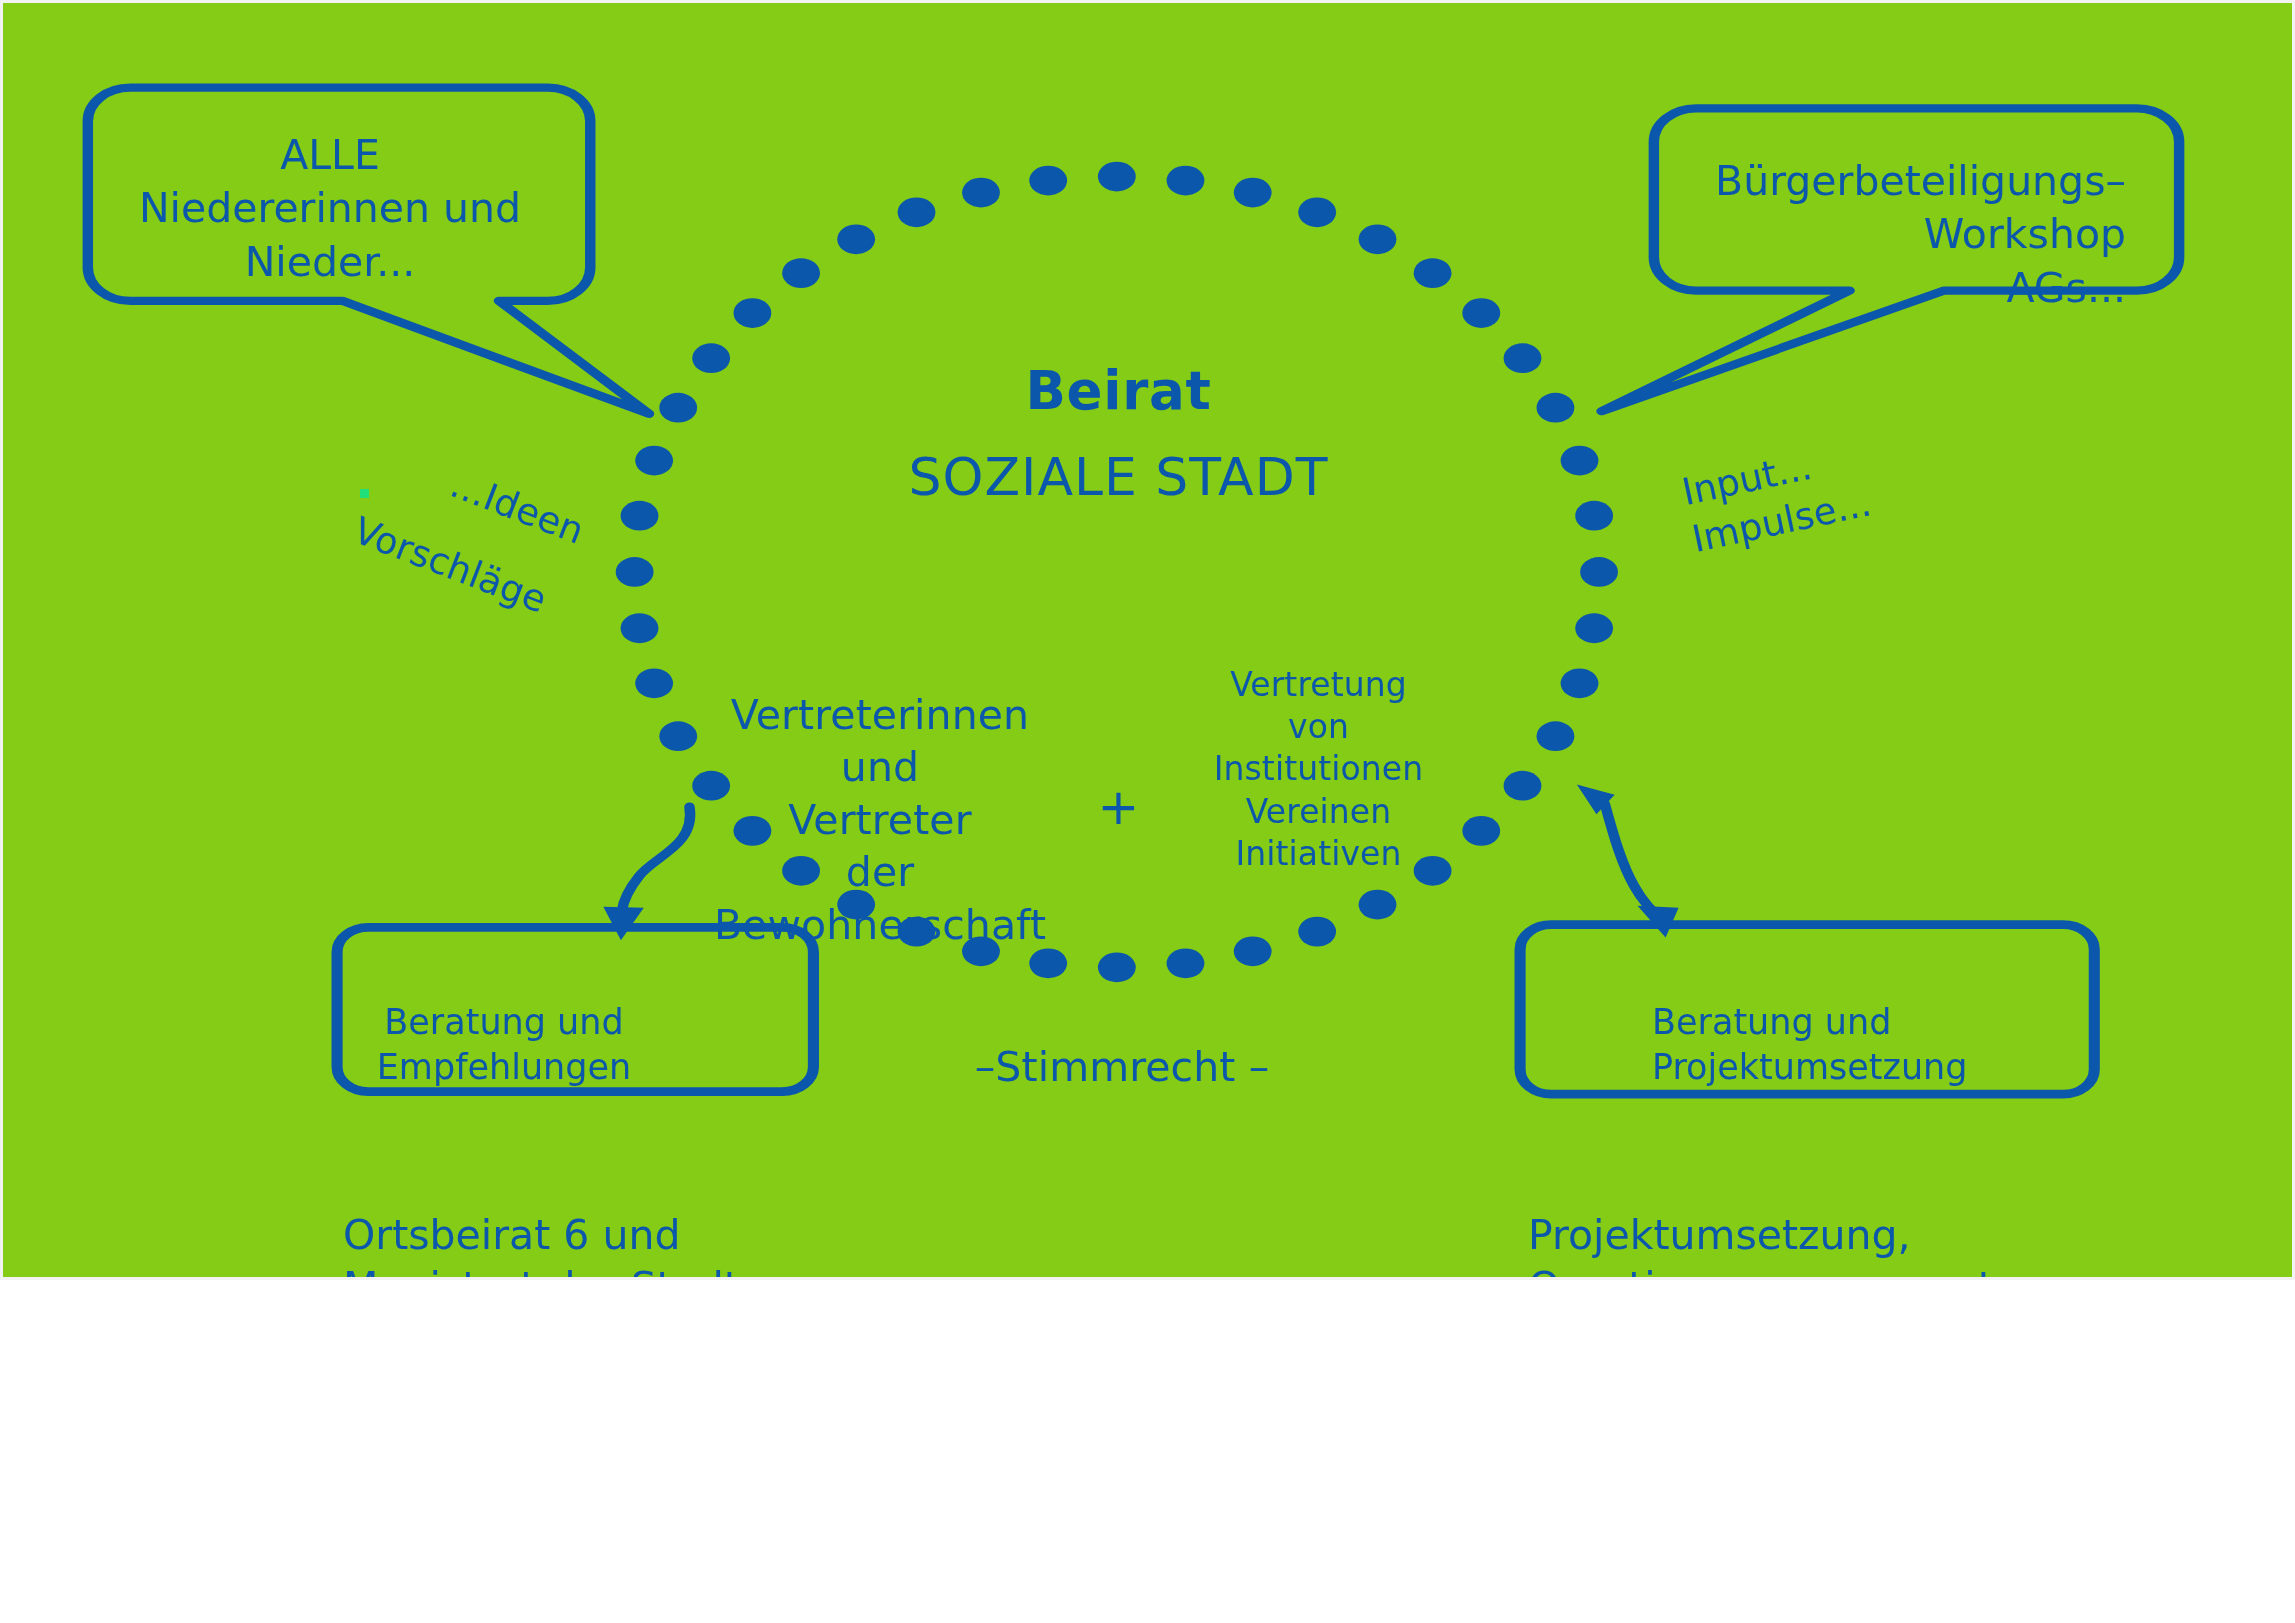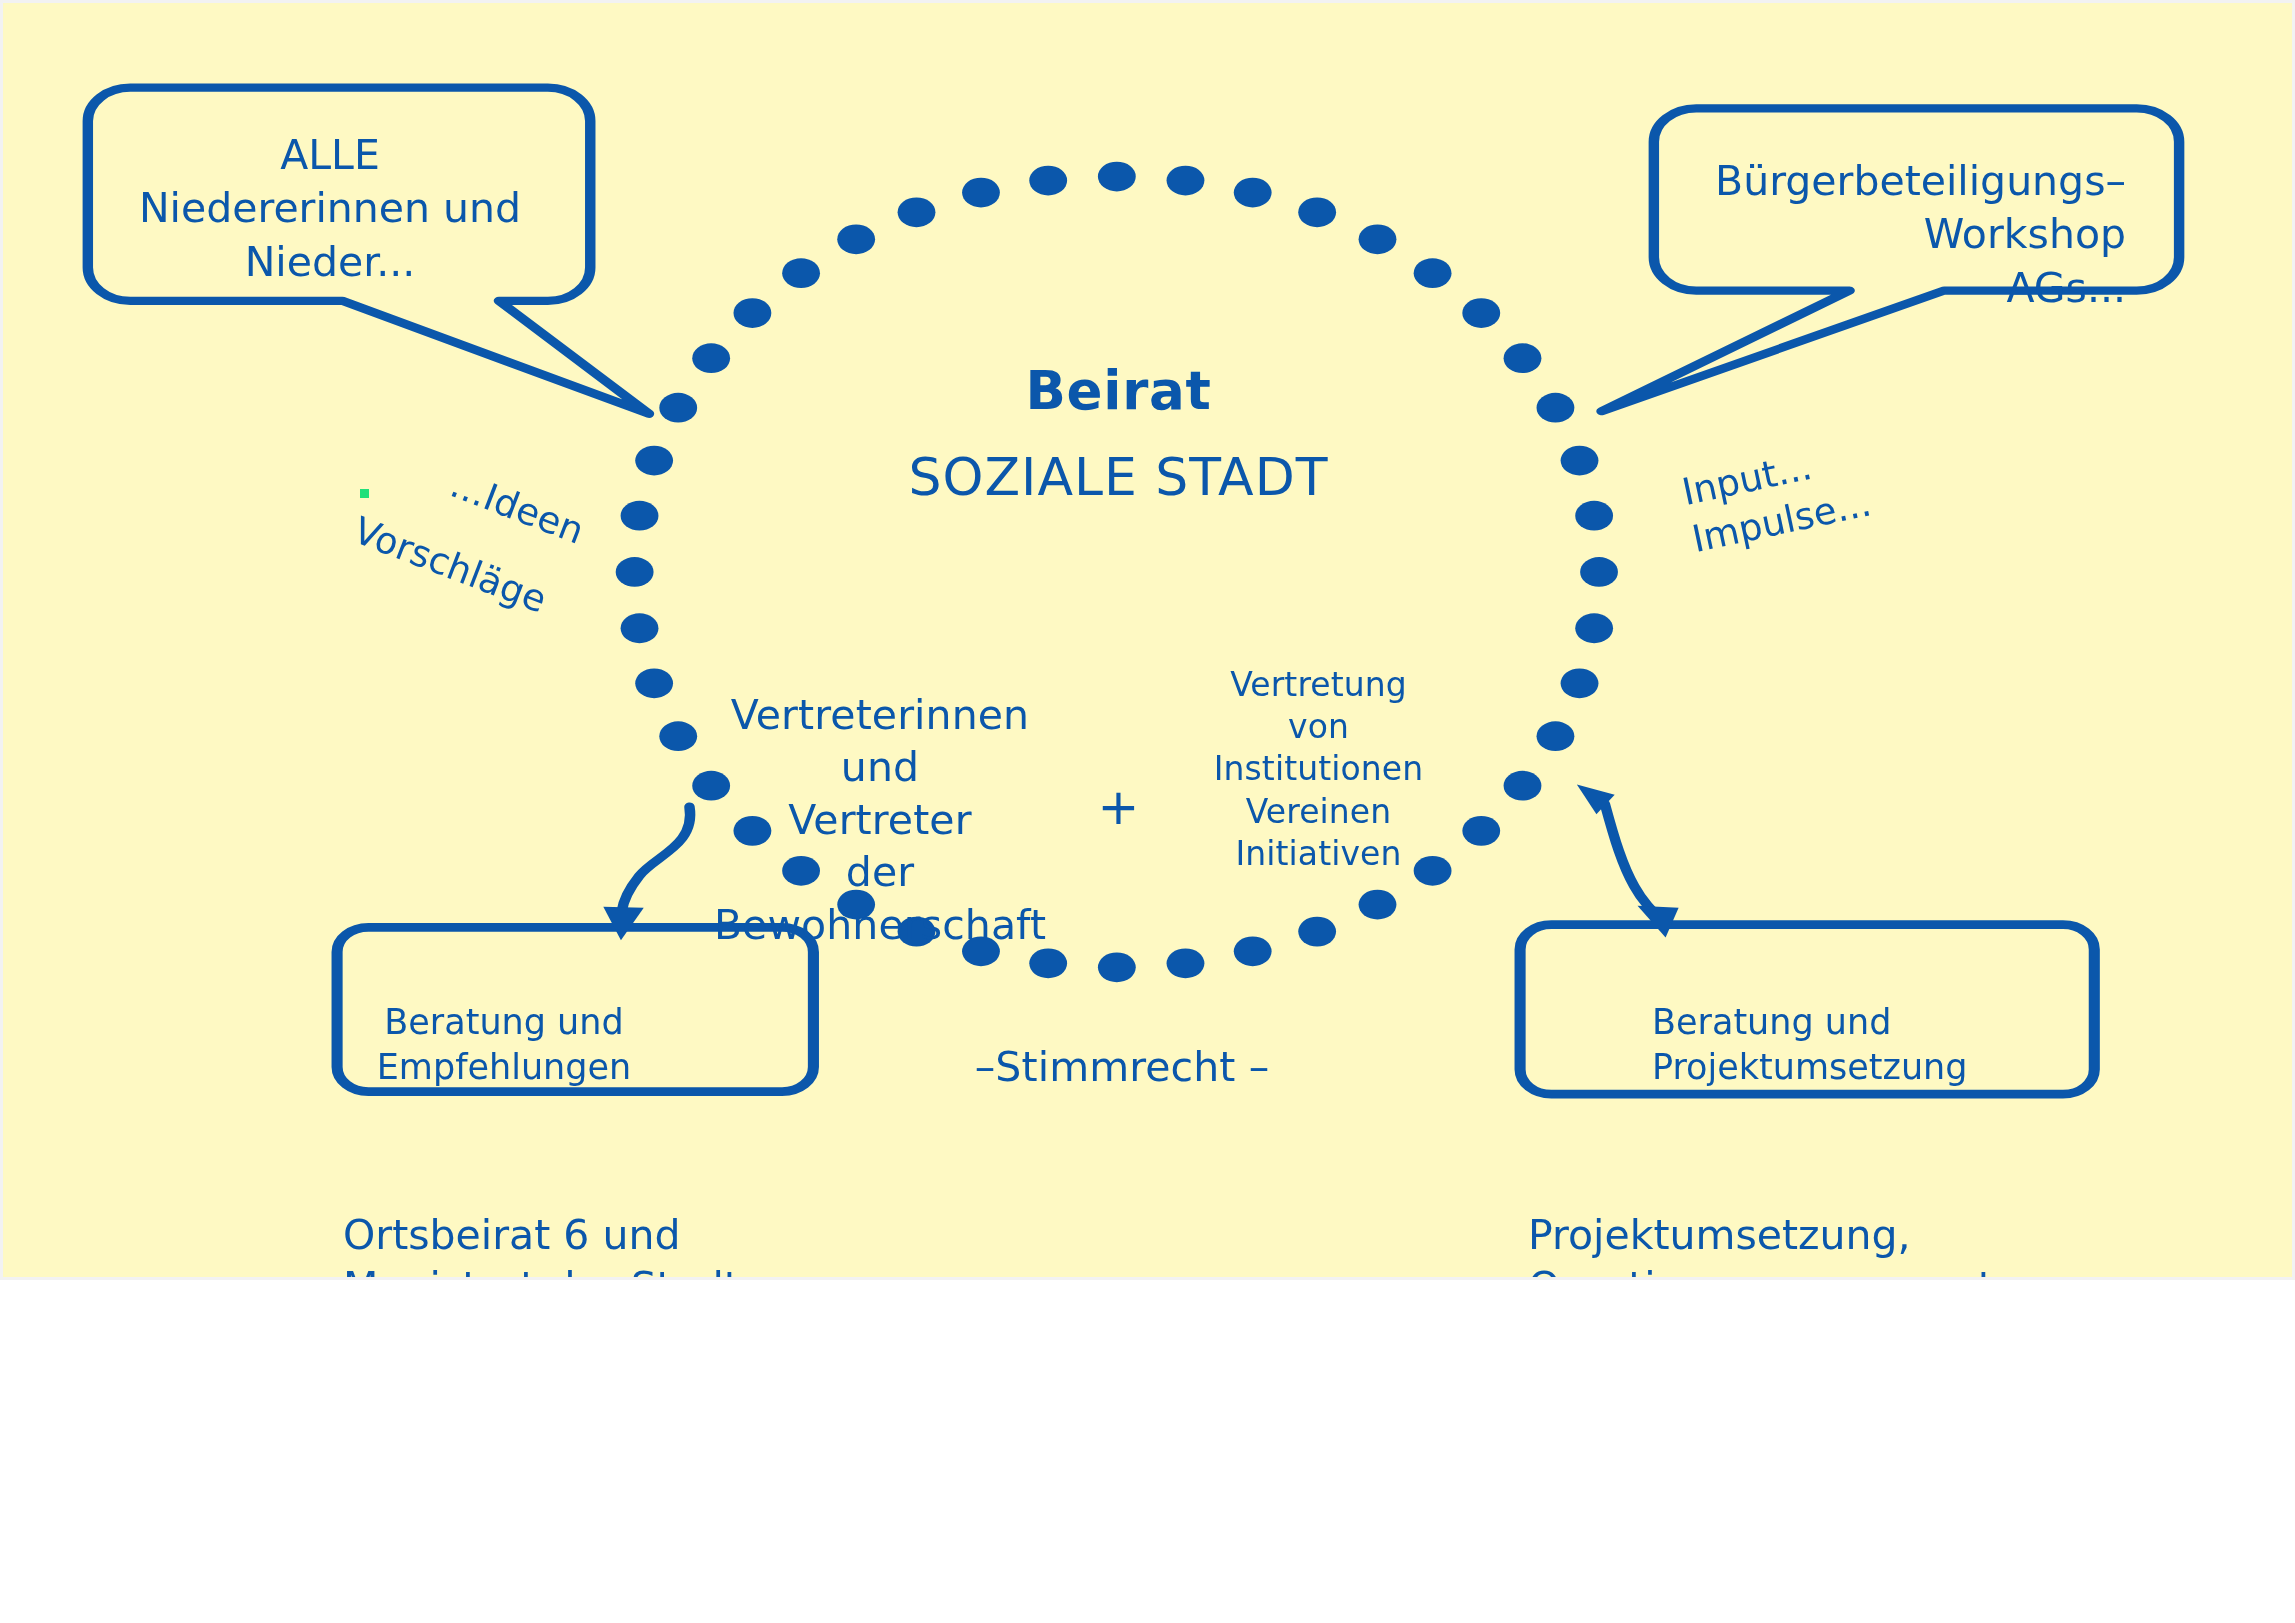--- a/index.html
+++ b/index.html
@@ -4,21 +4,21 @@
 <style>
   html, body {
     margin: 0;
     padding: 0;
     background: #ffffff;
   }
   #stage {
     position: relative;
     width: 2295px;
     height: 1280px;
-    background: #fef9c3;
+    background: #84cc16;
     border: 3.9px solid #f2f2f2;
     box-sizing: border-box;
     overflow: hidden;
     font-family: "DejaVu Sans", "Liberation Sans", sans-serif;
     color: #0b57ab;
   }
   #svg-layer {
     position: absolute;
     inset: 0;
     width: 100%;

